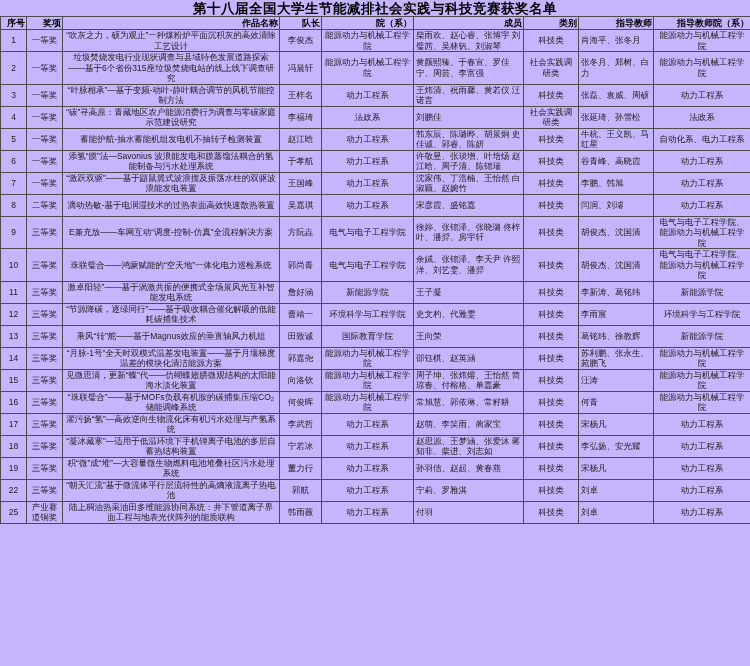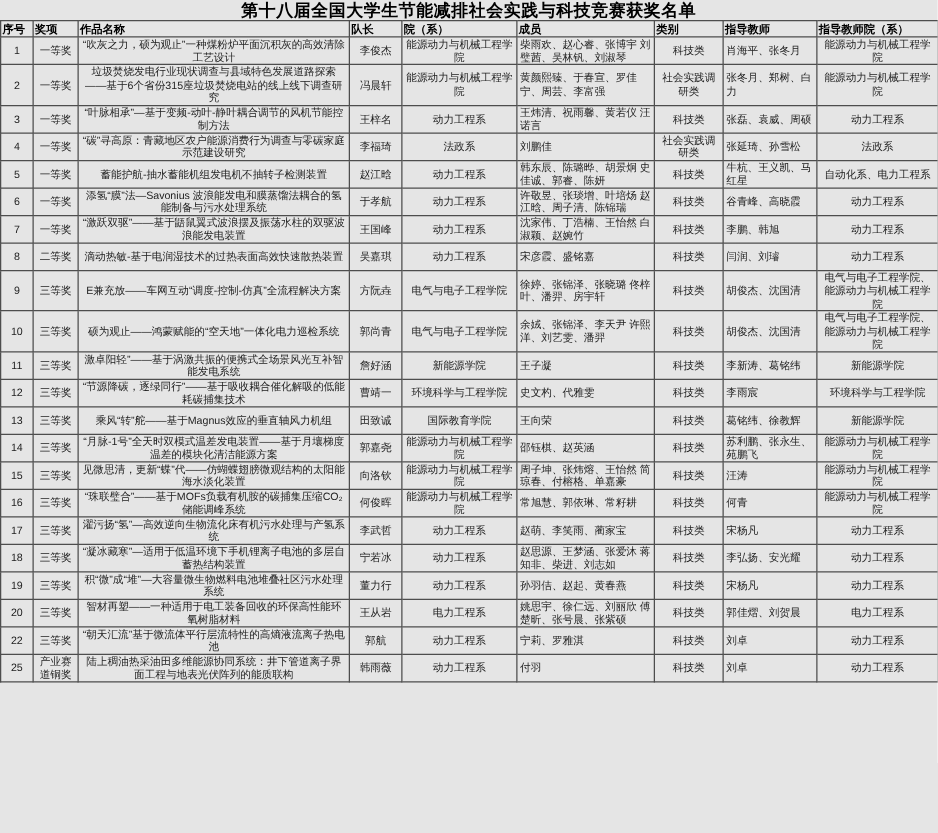--- a/index.html
+++ b/index.html
@@ -2,21 +2,21 @@
 <html><head>
 <meta charset="utf-8">
 <style>
   * { box-sizing: border-box; }
   html, body {
     margin: 0; padding: 0;
     background: #ffffff;
     font-family: "Liberation Sans", "DejaVu Sans", sans-serif;
     color: #1a1a1a;
   }
-  .page { width: 750px; min-height: 666px; background: #e5e5e5; }
+  .page { width: 750px; min-height: 666px; background: #c4b5fd; }
   .doc-title {
     text-align: center;
     font-size: 13.5px;
     font-weight: bold;
     line-height: 15px;
     padding: 1px 0 0 0;
     color: #000000;
     letter-spacing: 0.5px;
   }
   table.award-table {
@@ -27,21 +27,21 @@
   .award-table th, .award-table td {
     border: 1px solid #4d4d4d;
     padding: 0 2px;
     vertical-align: middle;
     overflow: hidden;
     word-break: break-all;
   }
   .award-table th {
     font-size: 9px;
     font-weight: bold;
-    text-align: left;
+    text-align: right;
     height: 13px;
     line-height: 12px;
     padding: 0 1px;
     color: #000000;
   }
   .award-table td {
     font-size: 8.5px;
     line-height: 10.5px;
     height: 22px;
     text-align: center;
@@ -190,21 +190,21 @@
           <td data-name="cell-leader">方阮垚</td>
           <td data-name="cell-dept">电气与电子工程学院</td>
           <td data-name="cell-members">徐婷、张锦泽、张晓璐 佟梓叶、潘羿、房宇轩</td>
           <td data-name="cell-category">科技类</td>
           <td data-name="cell-advisors">胡俊杰、沈国清</td>
           <td data-name="cell-advisor_dept">电气与电子工程学院、能源动力与机械工程学院</td>
         </tr>
         <tr data-name="table-row">
           <td data-name="cell-no">10</td>
           <td data-name="cell-award">三等奖</td>
-          <td data-name="cell-work">硕为观止——鸿蒙赋能的“空天地”一体化电力巡检系统</td>
+          <td data-name="cell-work">珠联璧合——鸿蒙赋能的“空天地”一体化电力巡检系统</td>
           <td data-name="cell-leader">郭尚青</td>
           <td data-name="cell-dept">电气与电子工程学院</td>
           <td data-name="cell-members">余娀、张锦泽、李天尹 许熙洋、刘艺雯、潘羿</td>
           <td data-name="cell-category">科技类</td>
           <td data-name="cell-advisors">胡俊杰、沈国清</td>
           <td data-name="cell-advisor_dept">电气与电子工程学院、能源动力与机械工程学院</td>
         </tr>
         <tr data-name="table-row">
           <td data-name="cell-no">11</td>
           <td data-name="cell-award">三等奖</td>
@@ -296,31 +296,20 @@
         <tr data-name="table-row">
           <td data-name="cell-no">19</td>
           <td data-name="cell-award">三等奖</td>
           <td data-name="cell-work">积“微”成“堆”—大容量微生物燃料电池堆叠社区污水处理系统</td>
           <td data-name="cell-leader">董力行</td>
           <td data-name="cell-dept">动力工程系</td>
           <td data-name="cell-members">孙羽佶、赵起、黄春燕</td>
           <td data-name="cell-category">科技类</td>
           <td data-name="cell-advisors">宋杨凡</td>
           <td data-name="cell-advisor_dept">动力工程系</td>
-        </tr>
-        <tr data-name="table-row">
-          <td data-name="cell-no">20</td>
-          <td data-name="cell-award">三等奖</td>
-          <td data-name="cell-work">智材再塑——一种适用于电工装备回收的环保高性能环氧树脂材料</td>
-          <td data-name="cell-leader">王从岩</td>
-          <td data-name="cell-dept">电力工程系</td>
-          <td data-name="cell-members">姚思宇、徐仁远、刘丽欣 傅楚昕、张号晨、张紫硕</td>
-          <td data-name="cell-category">科技类</td>
-          <td data-name="cell-advisors">郭佳熠、刘贺晨</td>
-          <td data-name="cell-advisor_dept">电力工程系</td>
         </tr>
         <tr data-name="table-row">
           <td data-name="cell-no">22</td>
           <td data-name="cell-award">三等奖</td>
           <td data-name="cell-work">“朝天汇流”基于微流体平行层流特性的高熵液流离子热电池</td>
           <td data-name="cell-leader">郭航</td>
           <td data-name="cell-dept">动力工程系</td>
           <td data-name="cell-members">宁莉、罗雅淇</td>
           <td data-name="cell-category">科技类</td>
           <td data-name="cell-advisors">刘卓</td>

